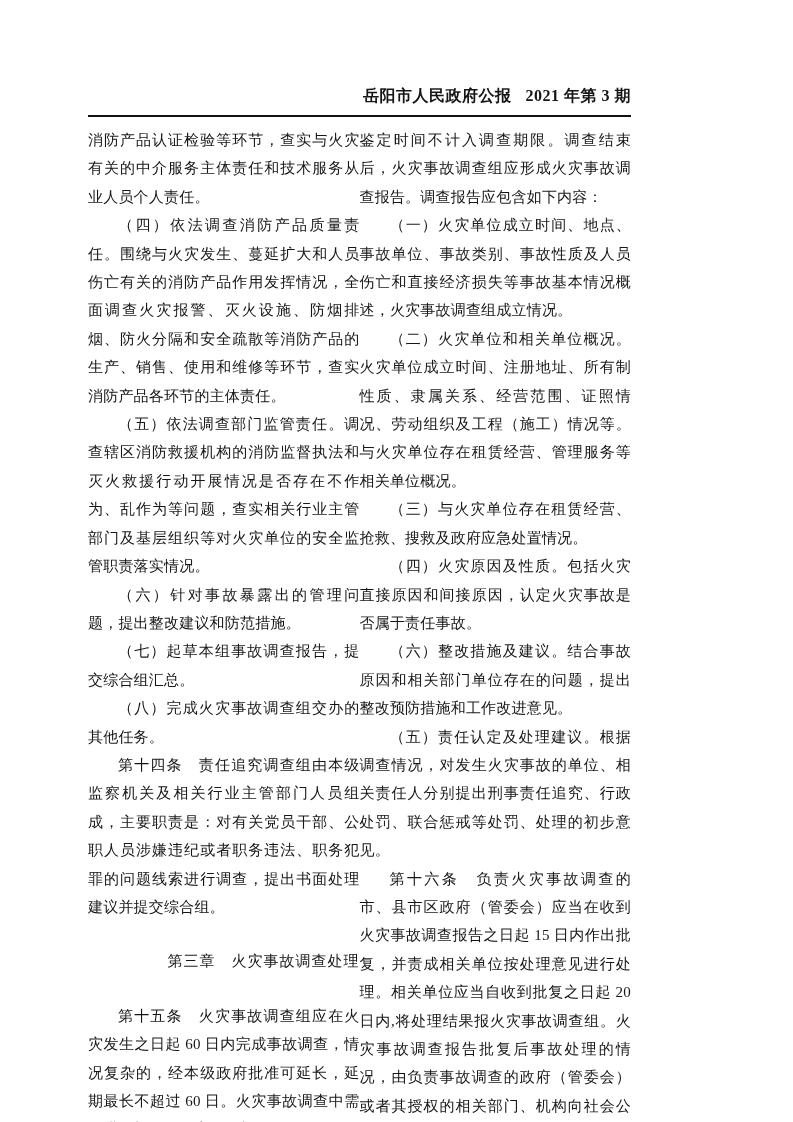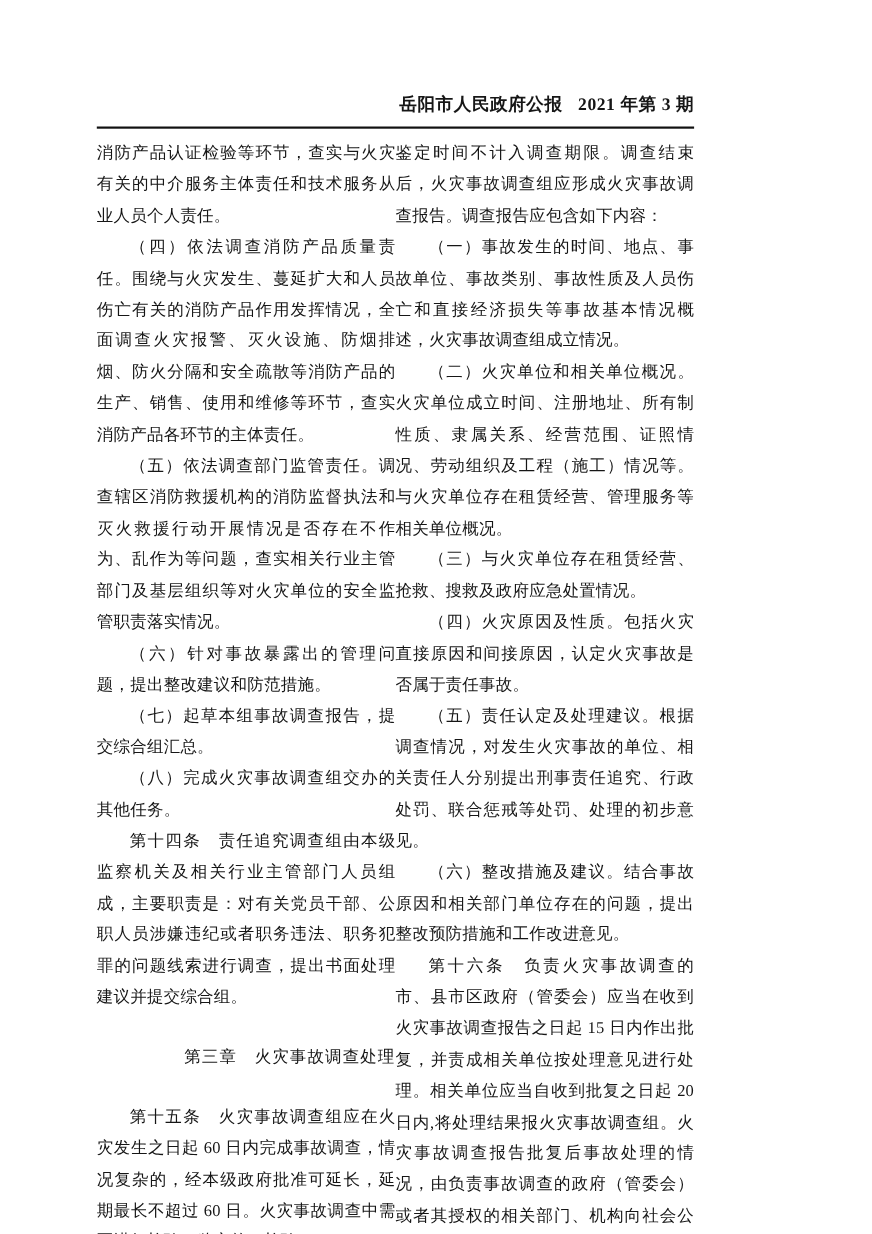--- a/index.html
+++ b/index.html
@@ -80,23 +80,23 @@
         <p class="para indent">（五）依法调查部门监管责任。调查辖区消防救援机构的消防监督执法和灭火救援行动开展情况是否存在不作为、乱作为等问题，查实相关行业主管部门及基层组织等对火灾单位的安全监管职责落实情况。</p>
         <p class="para indent">（六）针对事故暴露出的管理问题，提出整改建议和防范措施。</p>
         <p class="para indent">（七）起草本组事故调查报告，提交综合组汇总。</p>
         <p class="para indent">（八）完成火灾事故调查组交办的其他任务。</p>
         <p class="para indent">第十四条　责任追究调查组由本级监察机关及相关行业主管部门人员组成，主要职责是：对有关党员干部、公职人员涉嫌违纪或者职务违法、职务犯罪的问题线索进行调查，提出书面处理建议并提交综合组。</p>
         <p class="para heading">第三章　火灾事故调查处理</p>
         <p class="para indent">第十五条　火灾事故调查组应在火灾发生之日起 60 日内完成事故调查，情况复杂的，经本级政府批准可延长，延期最长不超过 60 日。火灾事故调查中需要进行检验、鉴定的，检验、</p>
       </div>
     <div class="column">
         <p class="para continuation">鉴定时间不计入调查期限。调查结束后，火灾事故调查组应形成火灾事故调查报告。调查报告应包含如下内容：</p>
-        <p class="para indent">（一）事故发生的时间、地点、事故单位、事故类别、事故性质及人员伤亡和直接经济损失等事故基本情况概述，火灾事故调查组成立情况。</p>
+        <p class="para indent">（一）火灾单位成立时间、地点、事故单位、事故类别、事故性质及人员伤亡和直接经济损失等事故基本情况概述，火灾事故调查组成立情况。</p>
         <p class="para indent">（二）火灾单位和相关单位概况。火灾单位成立时间、注册地址、所有制性质、隶属关系、经营范围、证照情况、劳动组织及工程（施工）情况等。与火灾单位存在租赁经营、管理服务等相关单位概况。</p>
         <p class="para indent">（三）与火灾单位存在租赁经营、抢救、搜救及政府应急处置情况。</p>
         <p class="para indent">（四）火灾原因及性质。包括火灾直接原因和间接原因，认定火灾事故是否属于责任事故。</p>
+        <p class="para indent">（六）整改措施及建议。结合事故原因和相关部门单位存在的问题，提出整改预防措施和工作改进意见。</p>
         <p class="para indent">（五）责任认定及处理建议。根据调查情况，对发生火灾事故的单位、相关责任人分别提出刑事责任追究、行政处罚、联合惩戒等处罚、处理的初步意见。</p>
-        <p class="para indent">（六）整改措施及建议。结合事故原因和相关部门单位存在的问题，提出整改预防措施和工作改进意见。</p>
         <p class="para indent">第十六条　负责火灾事故调查的市、县市区政府（管委会）应当在收到火灾事故调查报告之日起 15 日内作出批复，并责成相关单位按处理意见进行处理。相关单位应当自收到批复之日起 20 日内,将处理结果报火灾事故调查组。火灾事故调查报告批复后事故处理的情况，由负责事故调查的政府（管委会）或者其授权的相关部门、机构向社会公布，依法应当保密的</p>
       </div>
   </div>
   <div class="pagenum">27</div>
 </div>
 
 </body></html>

